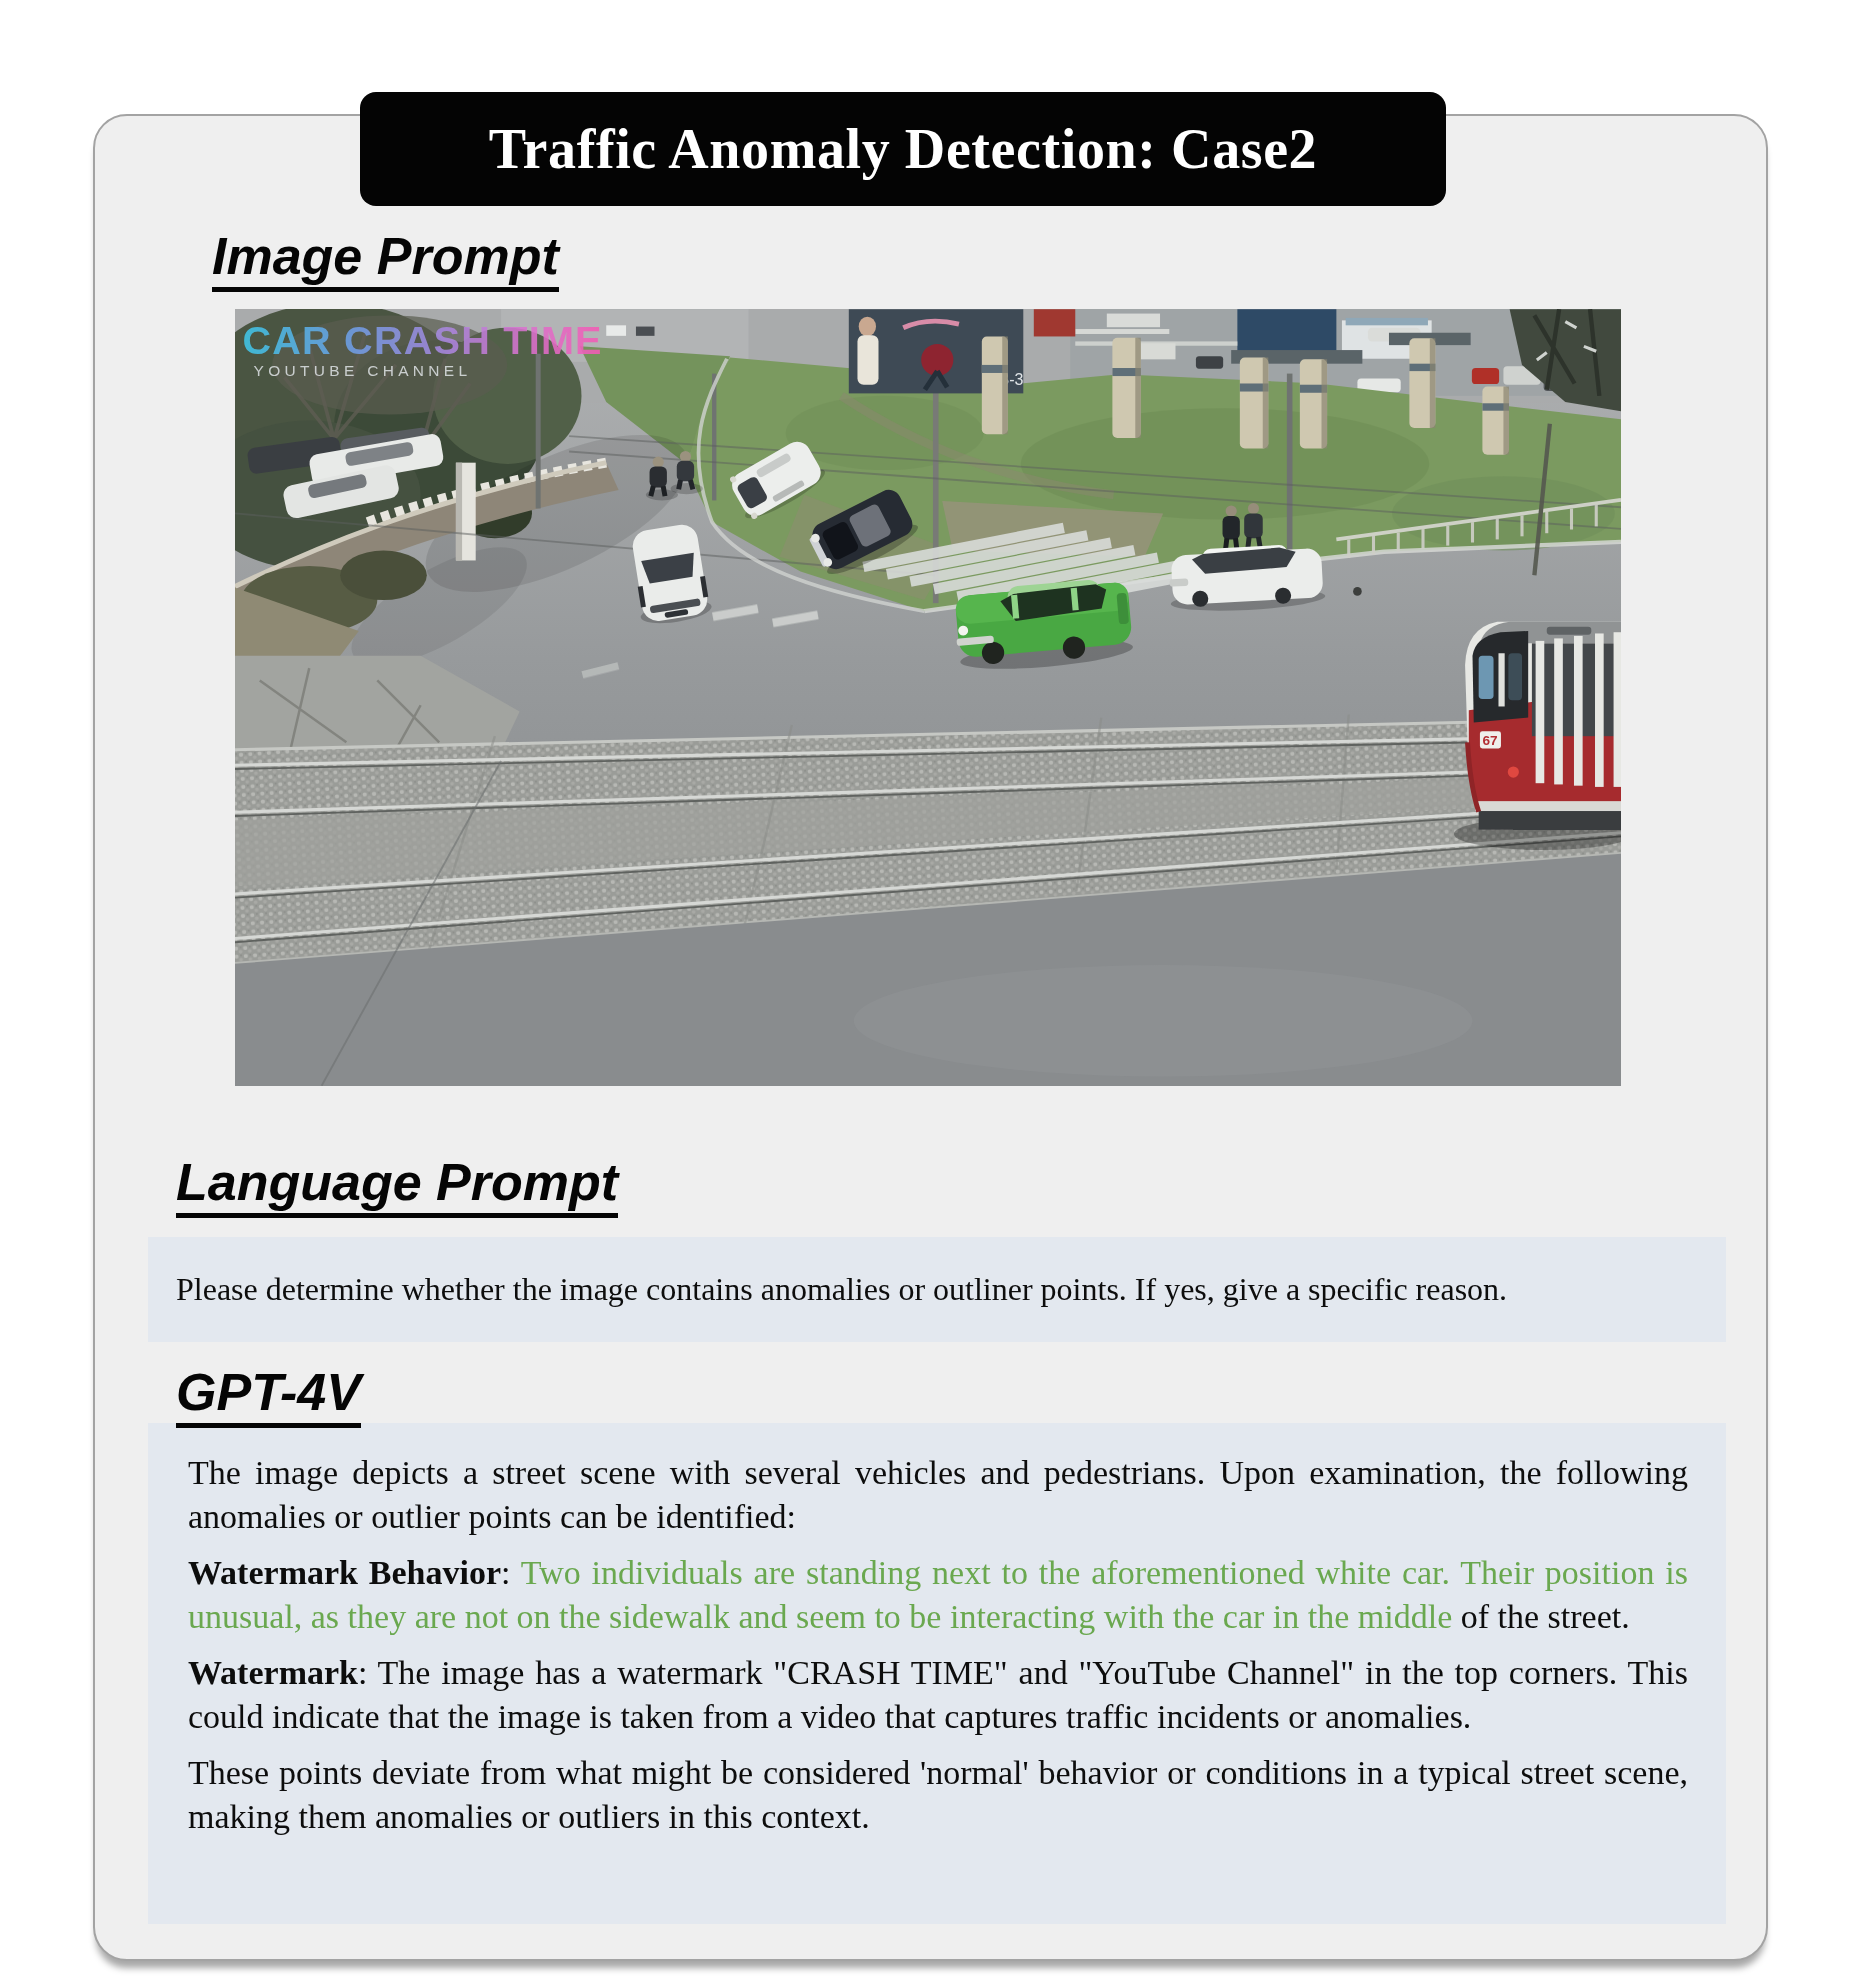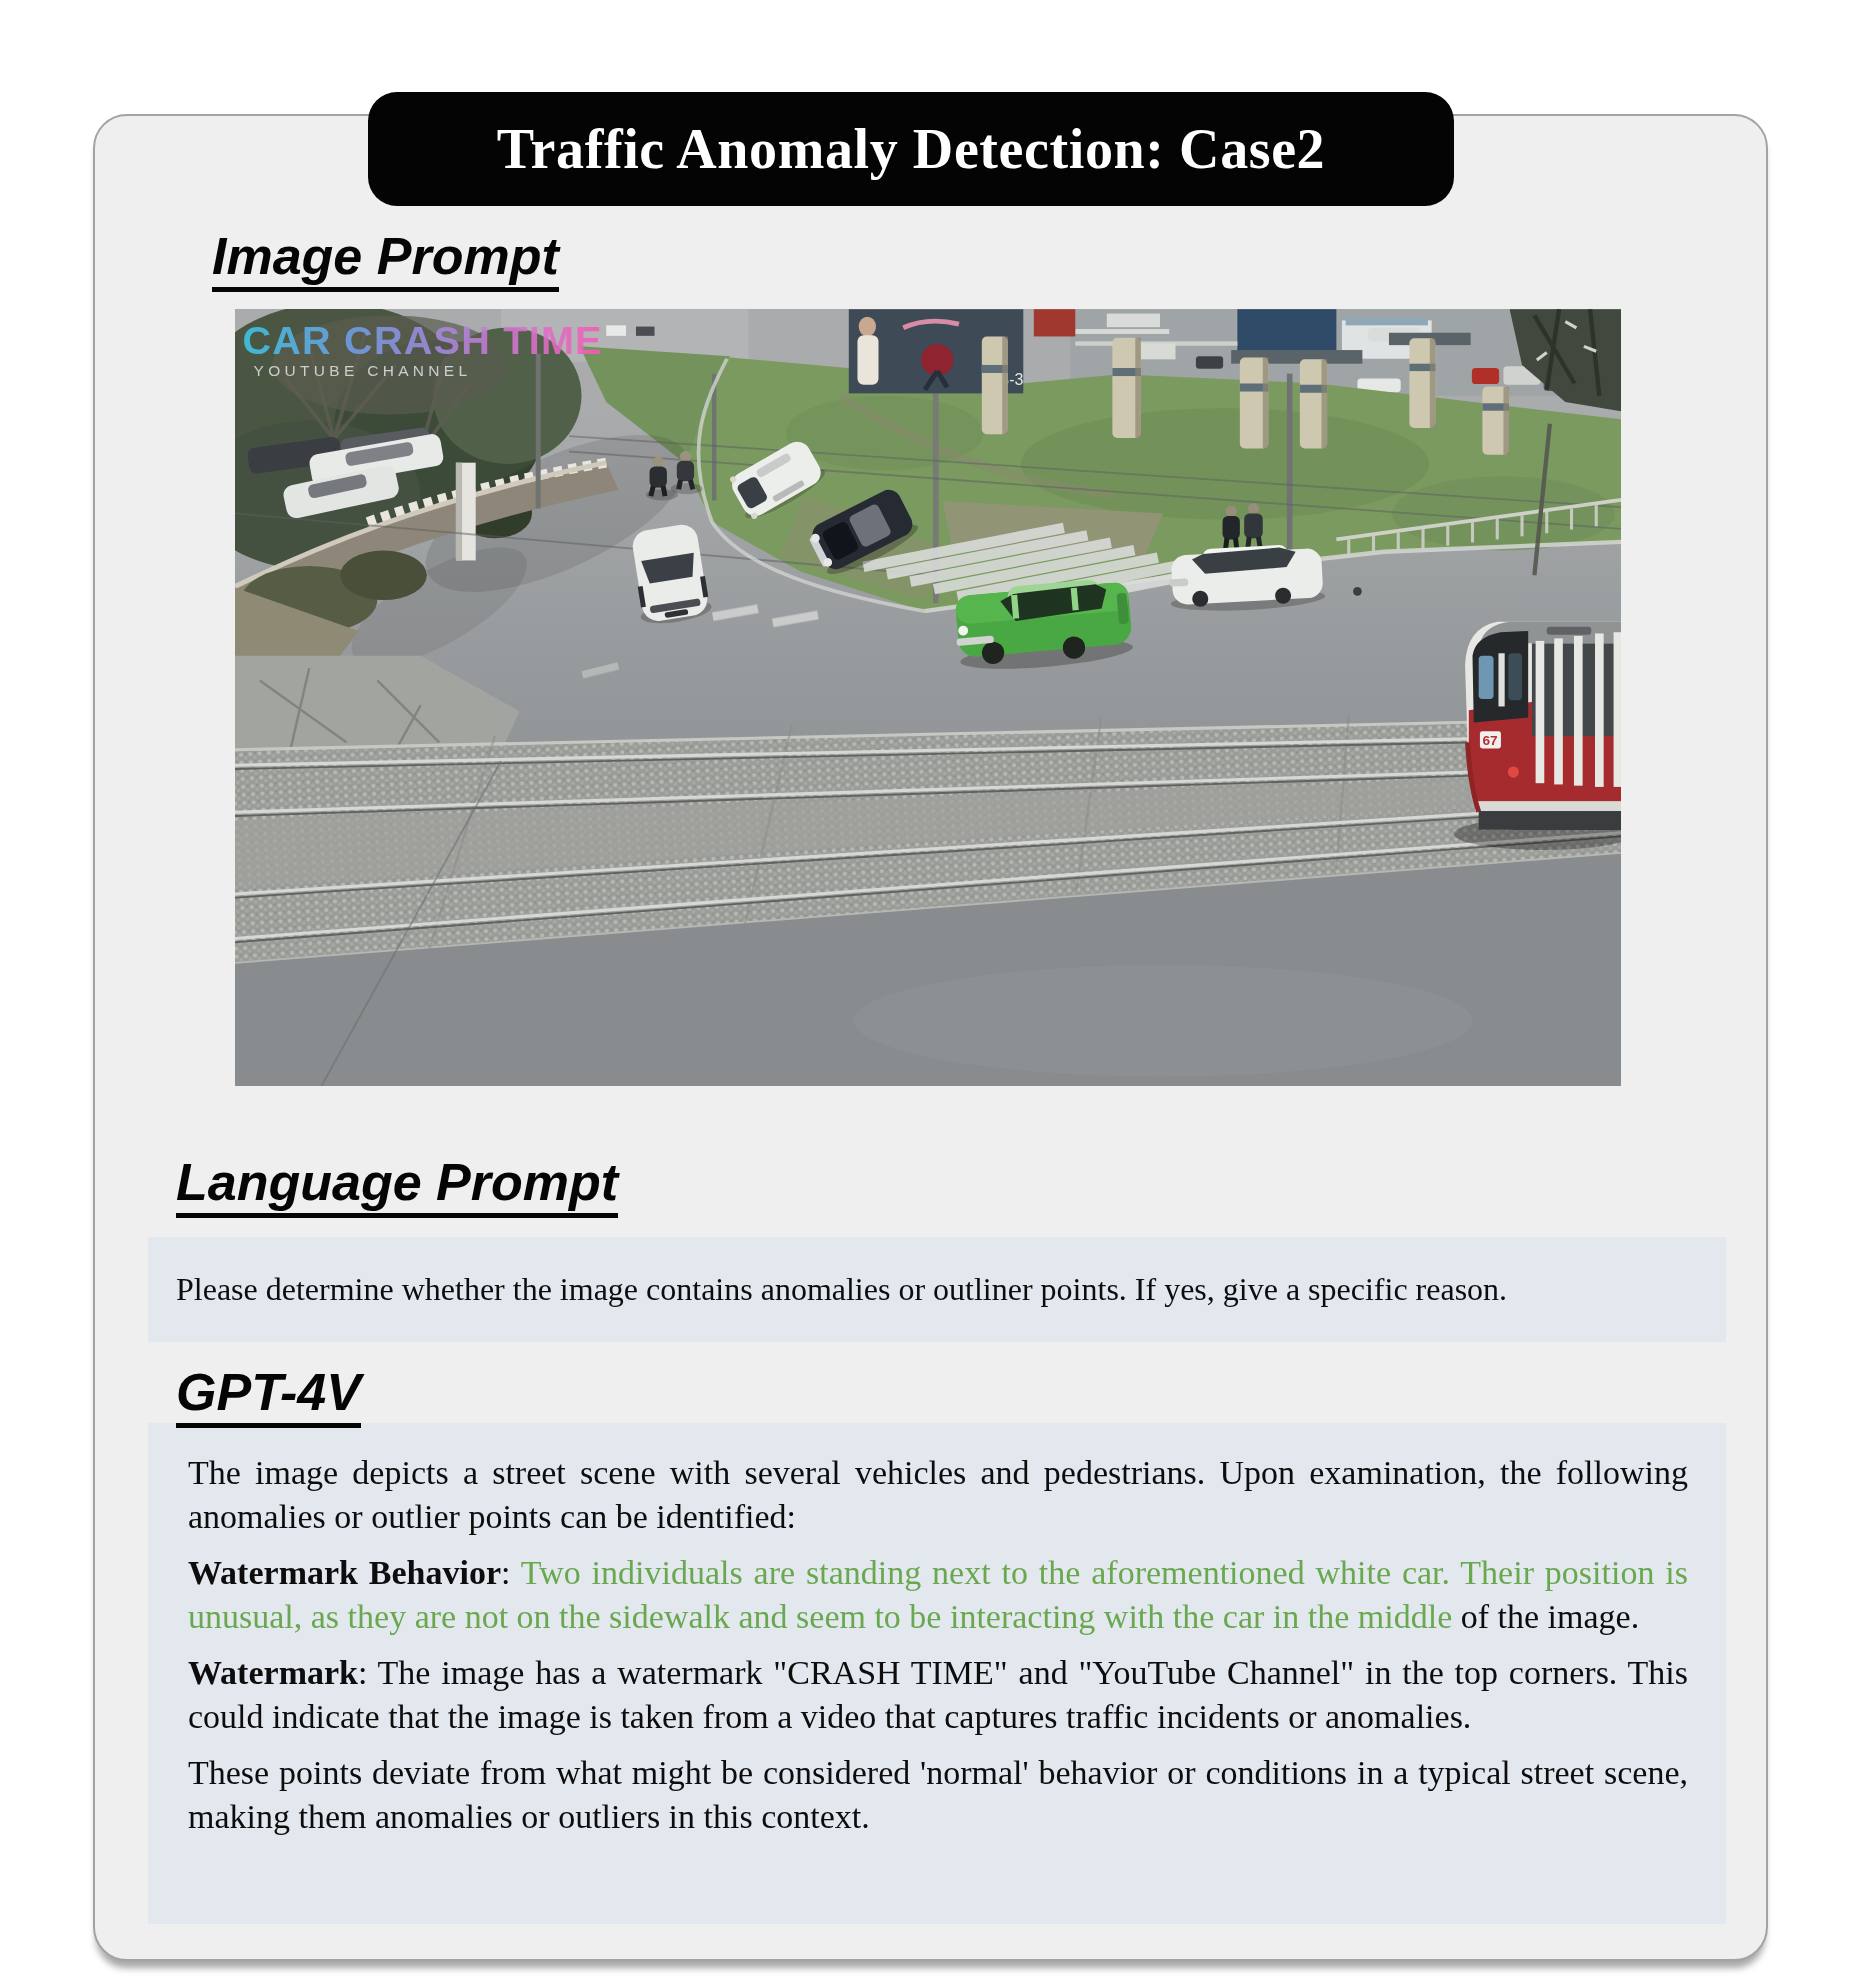--- a/index.html
+++ b/index.html
@@ -1,20 +1,20 @@
 <!DOCTYPE html>
 <html style="font-size:10px"><head>
 <meta charset="utf-8">
 <style>
   html,body{margin:0;padding:0;background:#ffffff;}
   body{width:1856px;height:1985px;position:relative;font-family:"Liberation Serif",serif;}
   .card{position:absolute;left:93px;top:114px;width:1671px;height:1843px;background:#efefef;
         border:2.5px solid #a3a3a3;border-radius:34px;box-shadow:0 10px 7.4px -3.7px rgba(0,0,0,.35);}
-  .title-bar{position:absolute;left:368px;top:92px;width:1086px;height:114px;background:#040404;
-        border-radius:29px;z-index:5;text-align:center;}
+  .title-bar{position:absolute;left:360px;top:92px;width:1086px;height:114px;background:#040404;
+        border-radius:16px;z-index:5;text-align:center;}
   .title-bar span{color:#ffffff;font:bold 56px/114px "Liberation Serif",serif;letter-spacing:0.6px;}
   .sec-h{position:absolute;left:176px;z-index:4;font-family:"Liberation Sans",sans-serif;
         font-weight:bold;font-style:italic;font-size:52px;color:#050505;
         border-bottom:5.6px solid #050505;padding-bottom:5px;line-height:1.0;}
   #h-image{top:230px;margin-left:36px;}
   #h-lang{top:1156px;}
   #h-gpt{top:1366px;}
   .photo{position:absolute;left:235px;top:309px;width:1386px;height:777px;z-index:3;overflow:hidden;background:#9a9d9f;}
   .photo svg{display:block;}
   .pbox{position:absolute;left:148px;background:#e3e8ef;z-index:3;}
@@ -362,18 +362,18 @@
 
 <div class="pbox" id="lang-box">
   <span class="ptext">Please determine whether the image contains anomalies or outliner points. If yes, give a specific reason.</span>
 </div>
 
 <div class="sec-h" id="h-gpt">GPT-4V</div>
 
 <div class="pbox" id="gpt-box">
   <div class="resp">
     <p><span>The image depicts a street scene with several vehicles and pedestrians. Upon examination, the following anomalies or outlier points can be identified:</span></p>
-    <p><span class="b">Watermark Behavior</span><span>: </span><span class="green">Two individuals are standing next to the aforementioned white car. Their position is unusual, as they are not on the sidewalk and seem to be interacting with the car in the middle </span><span>of the image.</span></p>
+    <p><span class="b">Watermark Behavior</span><span>: </span><span class="green">Two individuals are standing next to the aforementioned white car. Their position is unusual, as they are not on the sidewalk and seem to be interacting with the car in the middle </span><span>of the street.</span></p>
     <p><span class="b">Watermark</span><span>: The image has a watermark "CRASH TIME" and "YouTube Channel" in the top corners. This could indicate that the image is taken from a video that captures traffic incidents or anomalies.</span></p>
     <p><span>These points deviate from what might be considered 'normal' behavior or conditions in a typical street scene, making them anomalies or outliers in this context.</span></p>
   </div>
 </div>
 
 
 </body></html>

